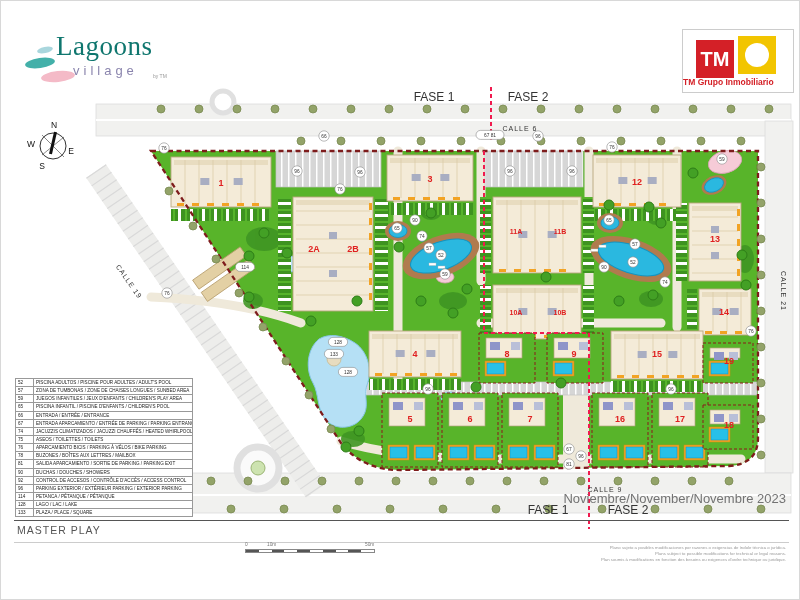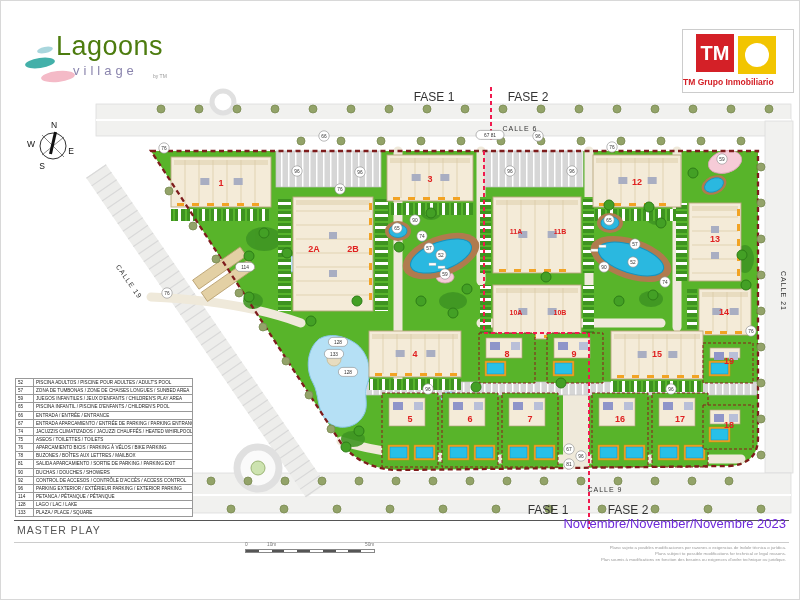--- a/index.html
+++ b/index.html
@@ -1,44 +1,44 @@
 <!DOCTYPE html>
 <html><head>
 <meta charset="utf-8">
 <style>
   html,body{margin:0;padding:0;background:#fff;}
   .page{position:relative;width:800px;height:600px;background:#fff;border:1px solid #d8d8d8;
         box-sizing:border-box;overflow:hidden;font-family:"Liberation Sans",sans-serif;}
   .abs{position:absolute;}
   
   .lg-ellipse{position:absolute;border-radius:50%;}
-  .lg-title{position:absolute;left:55px;top:30px;font-family:Liberation Sans, sans-serif;
-            font-size:27px;color:#4d7c0f;letter-spacing:.5px;}
+  .lg-title{position:absolute;left:55px;top:30px;font-family:Liberation Serif, serif;
+            font-size:27px;color:#0f766e;letter-spacing:.5px;}
   .lg-sub{position:absolute;left:72px;top:62px;font-size:13px;color:#8a84ad;letter-spacing:4px;}
   .lg-by{position:absolute;left:152px;top:72px;font-size:5px;color:#999;}
   
   .tmbox{position:absolute;left:681px;top:28px;width:110px;height:62px;background:#fff;
          border:1px solid #ccc;}
-  .tm-red{position:absolute;left:13px;top:4px;width:38px;height:38px;background:#d42027;
+  .tm-red{position:absolute;left:13px;top:10px;width:38px;height:38px;background:#d42027;
           color:#fff;font-weight:bold;font-size:20px;display:flex;align-items:center;justify-content:center;}
   .tm-yellow{position:absolute;left:55px;top:6px;width:38px;height:38px;background:#f2c500;}
   .tm-circle{position:absolute;left:7px;top:7px;width:24px;height:24px;border-radius:50%;background:#fff;}
   .tm-co{position:absolute;left:0;top:47px;width:110px;text-align:left;color:#d42027;
          font-weight:bold;font-size:8.5px;}
   
   .legend{position:absolute;left:14px;top:377px;width:178px;background:#fff;}
   .legend table{border-collapse:collapse;width:178px;table-layout:fixed;}
   .legend td{border:0.6px solid #999;font-size:4.6px;color:#222;padding:0 2px;height:7.15px;
              white-space:nowrap;overflow:hidden;}
   .legend td.num{width:13px;}
   
   .rule1{position:absolute;left:13px;top:519px;width:775px;border-top:1px solid #555;}
   .rule2{position:absolute;left:13px;top:541px;width:775px;border-top:1px solid #ccc;}
   .mtitle{position:absolute;left:16px;top:523px;font-size:10.5px;color:#555;letter-spacing:1px;}
-  .mdate{position:absolute;right:13px;top:515px;font-size:13px;color:#6d28d9;}
+  .mdate{position:absolute;right:13px;top:490px;font-size:13px;color:#737373;}
   .disc{position:absolute;right:13px;top:544px;font-size:4.3px;line-height:5.8px;color:#999;text-align:right;}
   .scale{position:absolute;left:244px;top:541px;width:140px;height:16px;}
   .scale .lab{position:absolute;top:0;font-size:4.8px;color:#777;}
   .scale .bar{position:absolute;top:7px;left:0;display:flex;border:0.5px solid #888;}
   .scale .bar div{width:12.8px;height:2.4px;}
   .c-d{background:#555;} .c-l{background:#fff;}
   svg text{font-family:"Liberation Sans",sans-serif;}
 </style>
 </head>
 <body>

